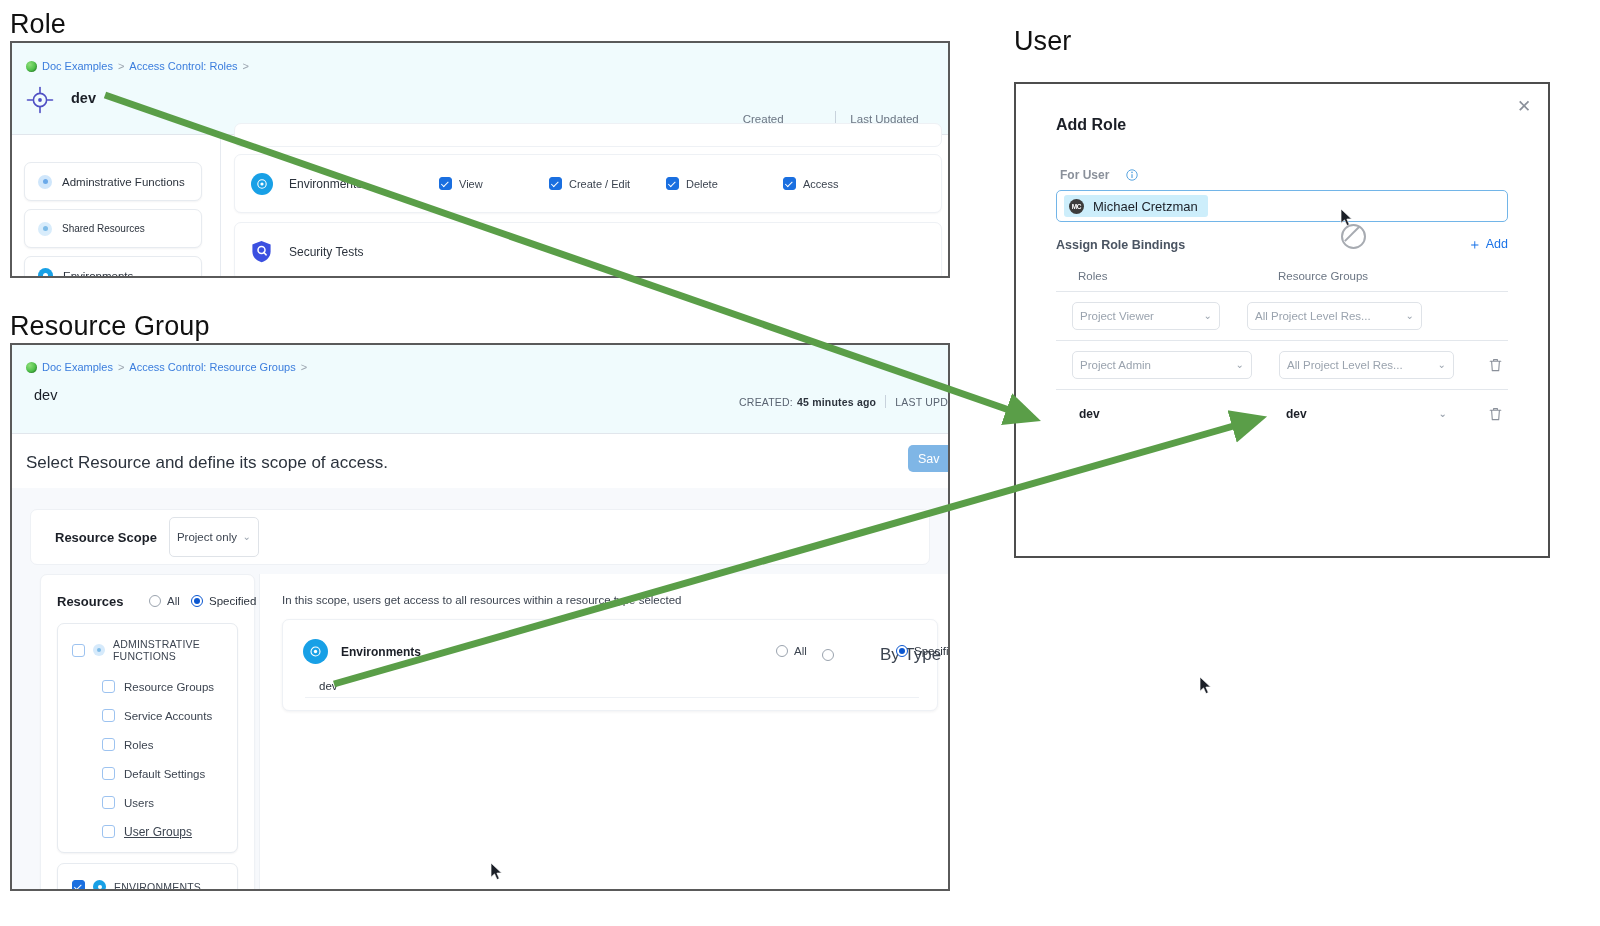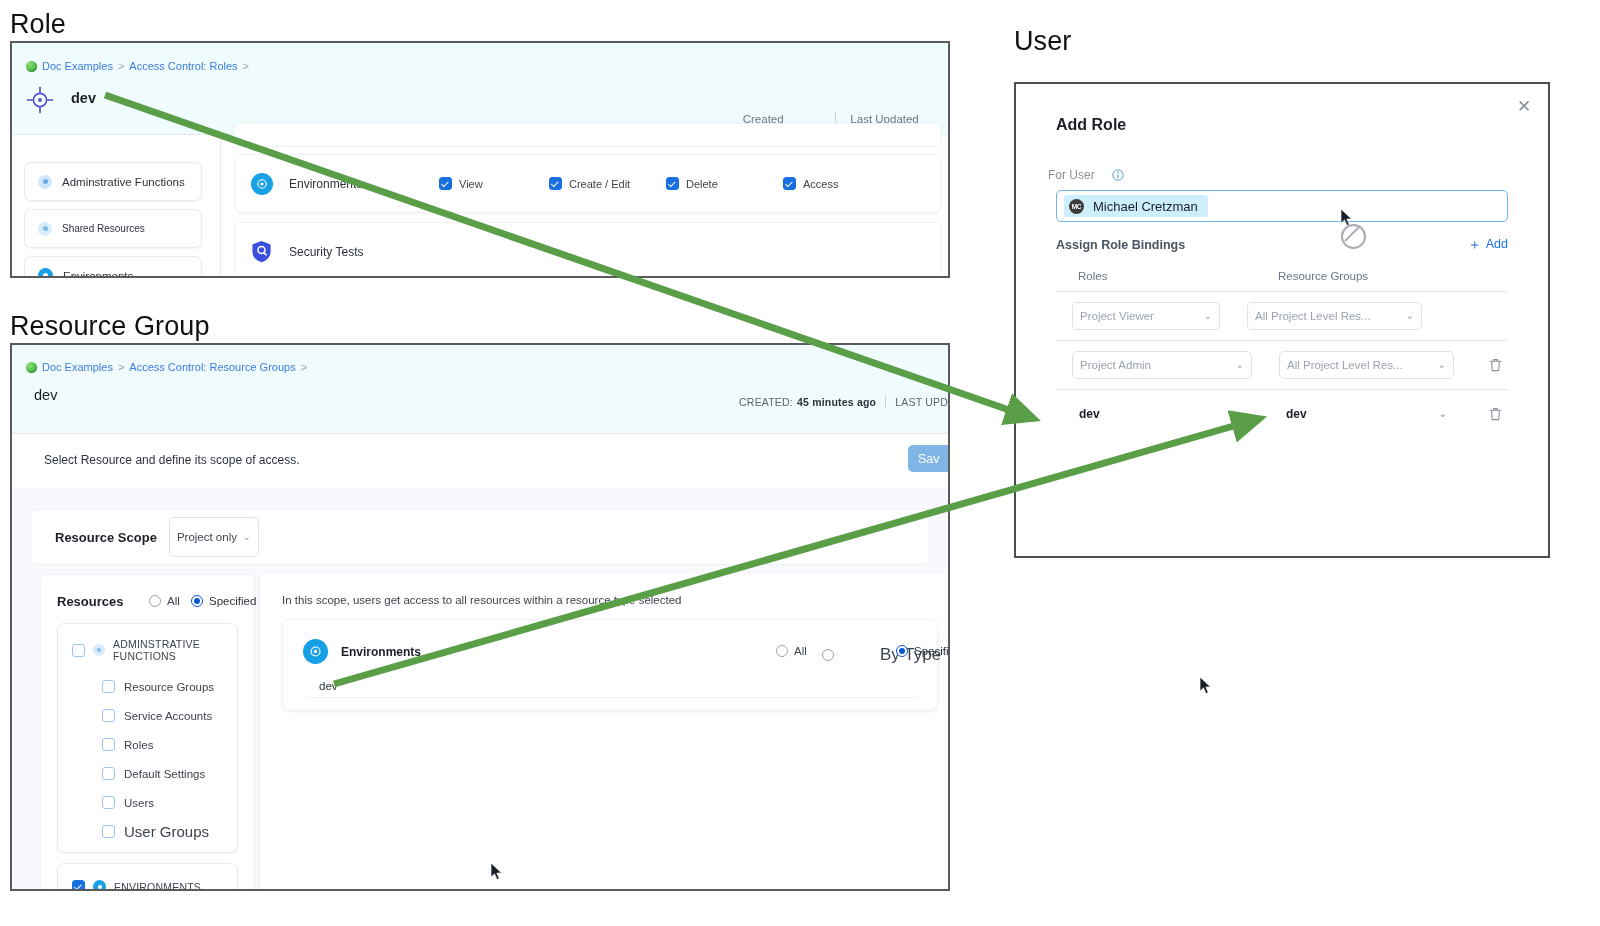--- a/index.html
+++ b/index.html
@@ -174,21 +174,21 @@
 
     <div style="position:absolute;right:0px;top:50px;display:flex;align-items:center;font-size:10.5px;color:#5a6472;letter-spacing:.2px;white-space:nowrap;">
       <span>CREATED:</span>
       <span style="font-weight:700;color:#2c333d;margin-left:4px;">45 minutes ago</span>
       <span style="display:inline-block;width:1px;height:13px;background:#c8d2dc;margin:0 9px;"></span>
       <span>LAST UPD</span>
     </div>
   </div>
 
   <div style="position:absolute;left:0;top:88px;right:0;height:55px;background:#fff;border-top:1px solid #e1e6ec;border-bottom:1px solid #e9edf2;">
-    <div style="position:absolute;left:14px;top:19px;font-size:12px;color:#2c333d;margin-left:18px;">Select Resource and define its scope of access.</div>
+    <div style="position:absolute;left:14px;top:19px;font-size:17px;color:#2c333d;">Select Resource and define its scope of access.</div>
     <div style="position:absolute;right:-16px;top:11px;width:56px;height:27px;background:#7fb6e6;border-radius:5px;color:#fff;font-size:12.5px;display:flex;align-items:center;padding-left:10px;box-sizing:border-box;">Sav</div>
   </div>
 
   <div style="position:absolute;left:0;top:143px;right:0;bottom:0;background:#f7f9fc;">
 
     <div style="position:absolute;left:18px;top:21px;right:18px;height:54px;background:#fff;border:1px solid #eef1f5;border-radius:7px;display:flex;align-items:center;">
       <span style="font-size:13px;font-weight:700;color:#1b1f27;margin-left:24px;">Resource Scope</span>
       <span class="sel" style="width:90px;height:40px;margin-left:12px;">
         <span>Project only</span>
         <span class="chev">⌄</span>
@@ -230,21 +230,21 @@
           <div style="display:flex;align-items:center;gap:9px;height:29px;">
             <span class="cb empty"></span>
             <span style="font-size:11.5px;color:#3c4450;">Default Settings</span>
           </div>
           <div style="display:flex;align-items:center;gap:9px;height:29px;">
             <span class="cb empty"></span>
             <span style="font-size:11.5px;color:#3c4450;">Users</span>
           </div>
           <div style="display:flex;align-items:center;gap:9px;height:29px;">
             <span class="cb empty"></span>
-            <span style="font-size:15px;color:#3c4450;">User Groups</span>
+            <span style="font-size:12px;color:#3c4450;text-decoration:underline;">User Groups</span>
           </div>
         </div>
       </div>
 
       <div class="card" style="position:absolute;left:16px;top:288px;right:16px;height:56px;">
         <div style="display:flex;align-items:center;gap:8px;padding:16px 0 0 14px;">
           <span class="cb on"></span>
           <span class="circ" style="width:13px;height:13px;background:#18a0e6;">
             <span style="width:4px;height:4px;border-radius:50%;background:#fff;display:block;"></span>
           </span>
@@ -283,21 +283,21 @@
       </div>
     </div>
   </div>
 </div>
 
 <div class="panel" style="left:1014px;top:82px;width:536px;height:476px;border-color:#4d4d4d;">
   <div style="position:absolute;right:14px;top:12px;width:20px;height:20px;display:flex;align-items:center;justify-content:center;color:#8a909a;font-size:17px;line-height:1;">✕</div>
 
   <div style="position:absolute;left:40px;top:32px;font-size:16px;font-weight:700;color:#1b1f27;">Add Role</div>
 
-  <div style="position:absolute;left:32px;top:84px;display:flex;align-items:center;gap:17px;">
+  <div style="position:absolute;left:44px;top:84px;display:flex;align-items:center;gap:17px;font-weight:bold;">
     <span style="font-size:12px;color:#8a909a;">For User</span>
     <svg width="12" height="12" viewBox="0 0 12 12">
       <circle cx="6" cy="6" r="5.2" fill="none" stroke="#5aa5e0" stroke-width="1"></circle>
       <circle cx="6" cy="3.4" r="0.8" fill="#5aa5e0"></circle>
       <rect x="5.4" y="5.1" width="1.2" height="4" rx="0.6" fill="#5aa5e0"></rect>
     </svg>
   </div>
 
   <div style="position:absolute;left:40px;top:106px;right:40px;height:30px;border:1px solid #72b5e8;border-radius:5px;background:#fff;display:flex;align-items:center;">
     <span style="display:flex;align-items:center;gap:9px;background:#cdeefb;height:22px;border-radius:3px;margin-left:7px;padding:0 10px 0 5px;">

